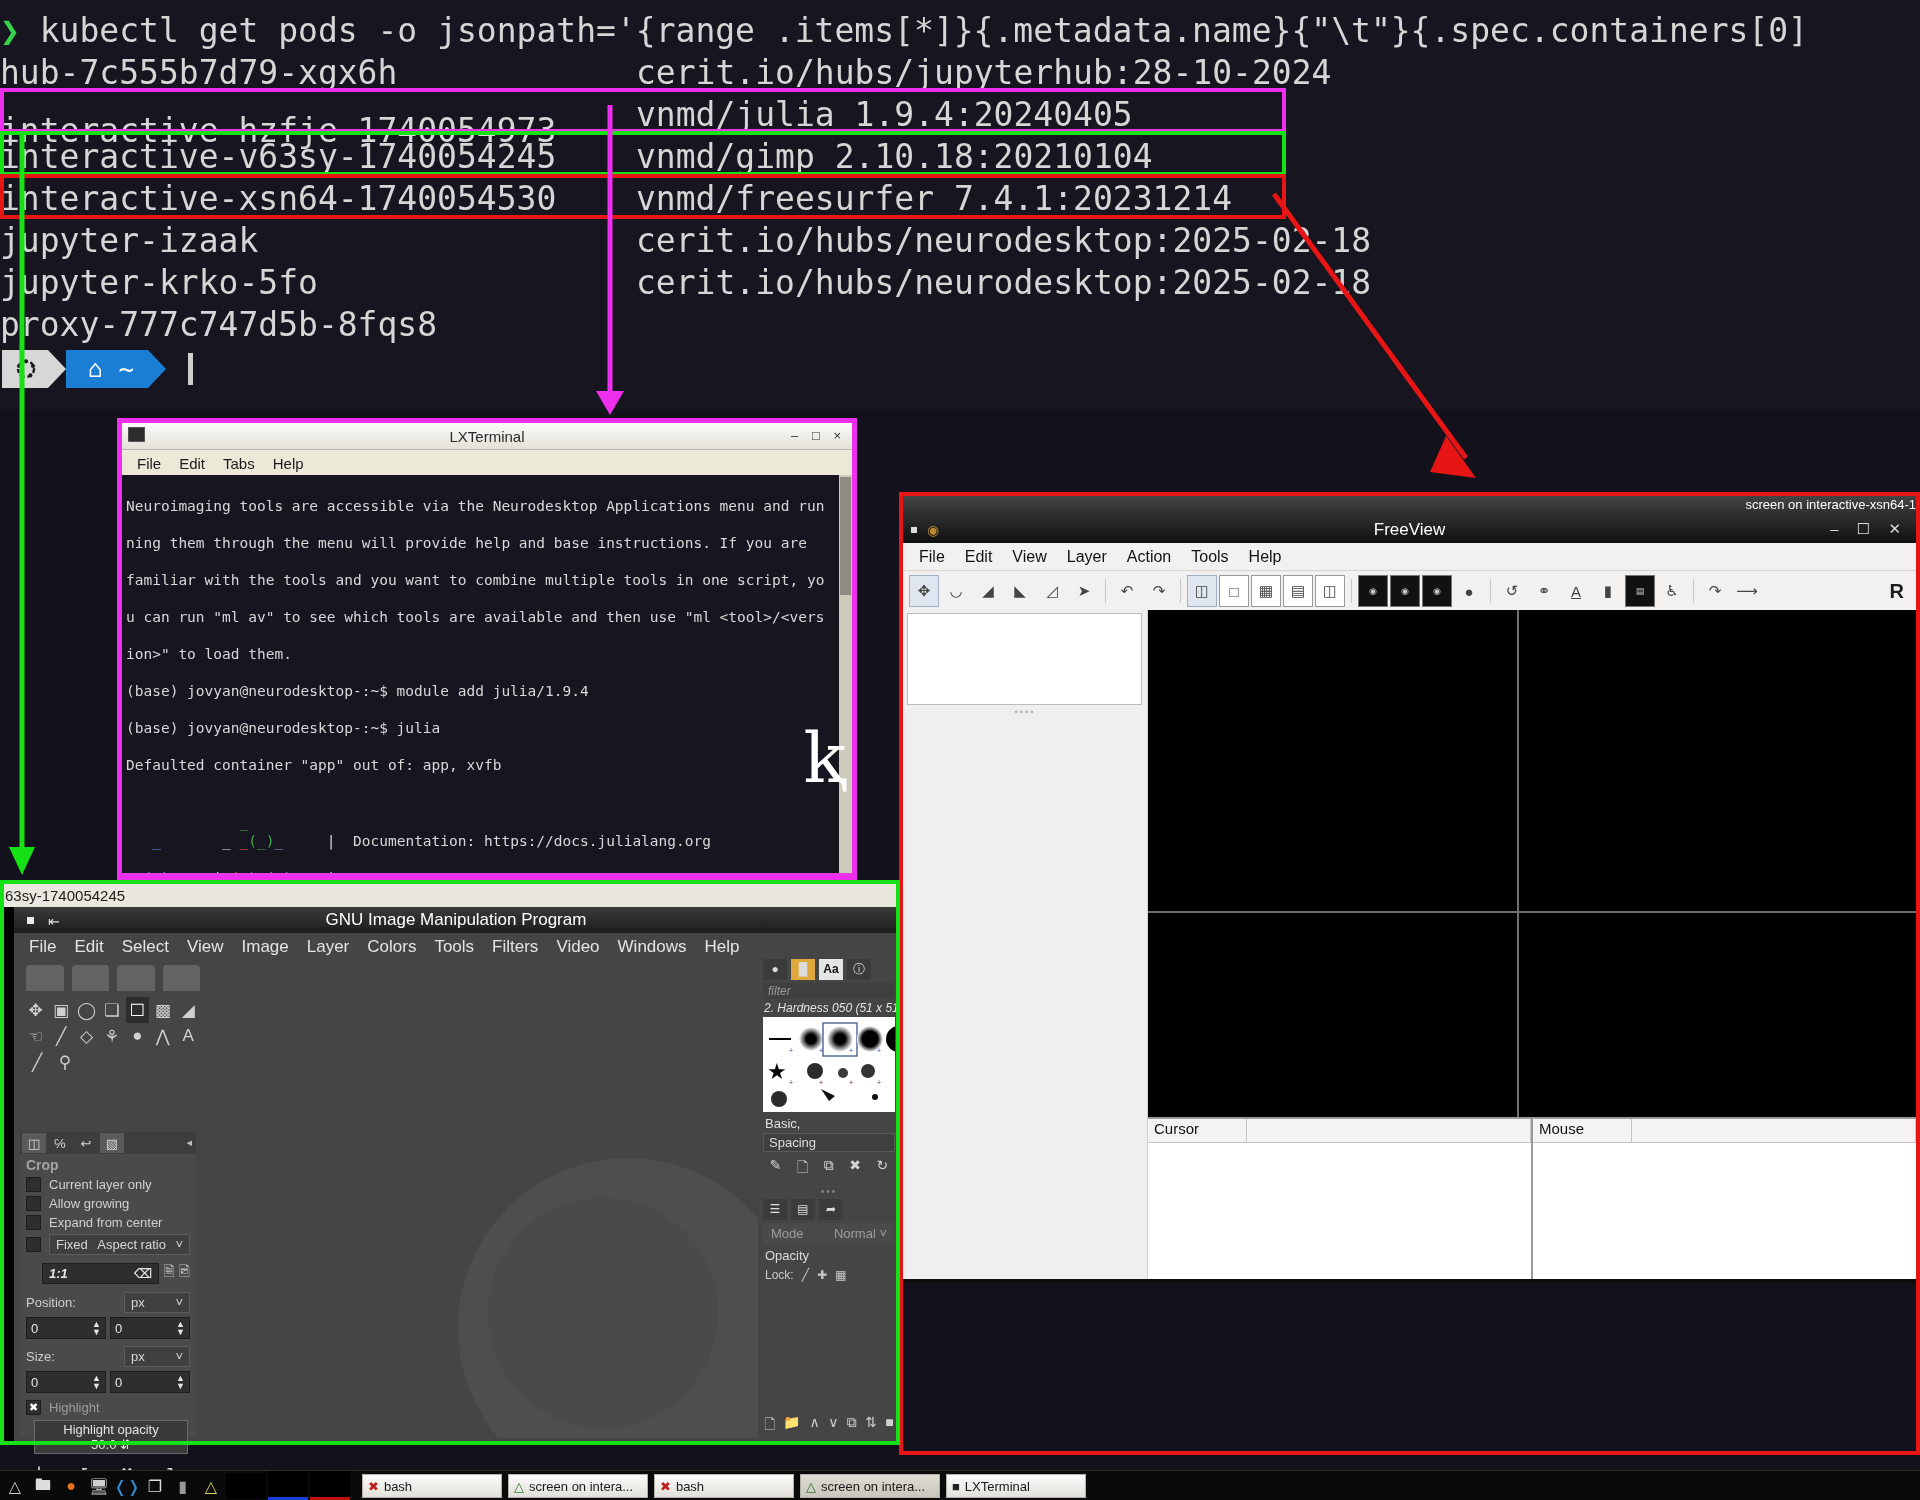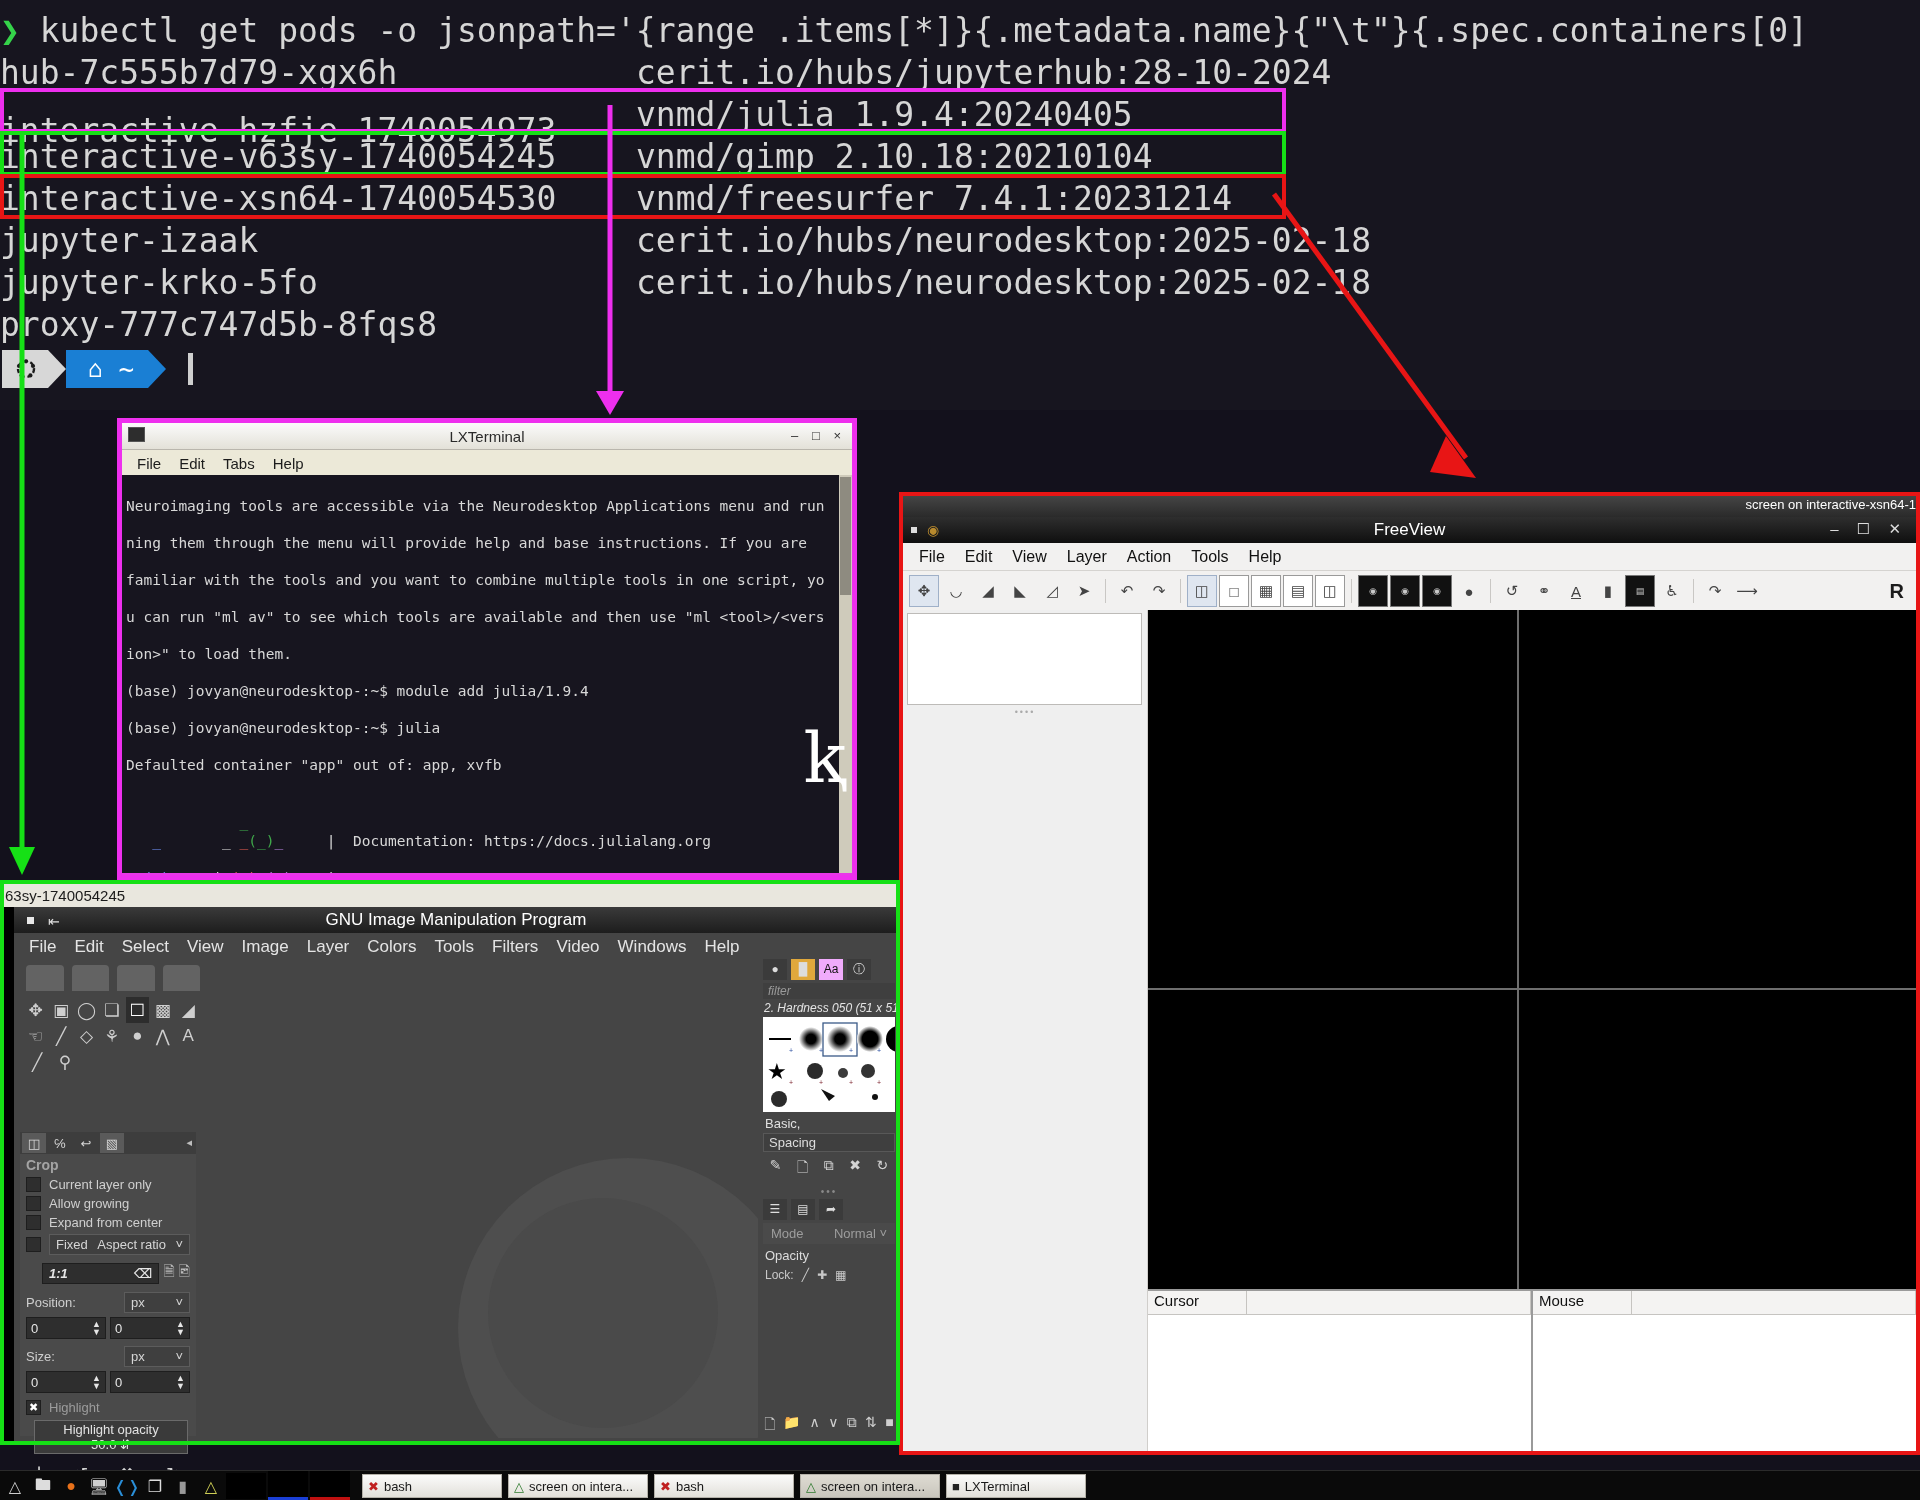--- a/index.html
+++ b/index.html
@@ -112,21 +112,21 @@
   .dk-basic{color:#e0e0e0;font-size:13px;padding:2px 5px;}
   .dk-spacing{background:#3f3f3f;color:#ddd;font-size:13px;padding:1px 5px;margin:0 3px;border:1px solid #585858;}
   .dk-iconrow{display:flex;justify-content:space-around;color:#d3d3d3;font-size:14px;padding:5px 2px;}
   .dk-grip{text-align:center;color:#8a8a8a;font-size:10px;letter-spacing:2px;}
   .dk-mode{background:#4a4a4a;color:#9d9d9d;font-size:13px;display:flex;justify-content:space-between;
            padding:3px 8px;margin:2px 3px;}
   .dk-op{color:#dcdcdc;font-size:13px;padding:2px 5px;}
   .dk-lock{color:#c8c8c8;font-size:12px;display:flex;gap:8px;align-items:center;padding:3px 5px;}
 
   
-  #fvouter{left:899px;top:492px;width:1021px;height:963px;background:#0d0d0d;}
+  #fvouter{left:899px;top:492px;width:1021px;height:791px;background:#0d0d0d;}
   #fv-parentbar{position:absolute;left:0;top:0;right:0;height:25px;
         background:linear-gradient(#4a4a4a,#2a2a2a);color:#fff;font-size:13px;
         display:flex;align-items:center;justify-content:flex-end;padding-right:4px;box-sizing:border-box;}
   #fv{position:absolute;left:4px;top:25px;right:4px;bottom:4px;background:#efefef;}
   #fv .titlebar{background:linear-gradient(#2e2e2e,#0f0f0f);height:26px;font-size:17px;}
   #fv .fv-dot{position:absolute;left:8px;top:10px;width:6px;height:6px;background:#ddd;}
   #fv .fv-icon{position:absolute;left:24px;top:5px;font-size:14px;color:#b88a2e;}
   #fv .fv-btns{position:absolute;right:8px;top:3px;color:#ddd;font-size:15px;letter-spacing:7px;}
   #fv .menubar{background:#f2f1f0;color:#111;border-bottom:1px solid #d5d3d0;padding-left:6px;height:27px;}
   #fv .menubar span{font-size:16px;padding:0 10px;}
@@ -440,21 +440,21 @@
 
   <div class="gimp-canvas">
     <div class="wilber"></div>
     <div class="wilber2"></div>
   </div>
 
   <div class="gimp-dock">
     <div class="dk-tabs">
       <span class="dt">●</span>
       <span class="dt" style="background:#e0a83c;">█</span>
-      <span class="dt" style="background:#f0abfc;color:#111;">Aa</span>
+      <span class="dt" style="background:#e5e5e5;color:#111;font-weight:bold;">Aa</span>
       <span class="dt">ⓘ</span>
     </div>
     <div class="dk-filter">filter</div>
     <div class="dk-name">2. Hardness 050 (51 x 51)</div>
     <div class="brushgrid">
       <svg width="140" height="95" viewBox="0 0 140 95">
         <defs>
           <radialGradient id="sb1">
               <stop offset="40%" stop-color="#000"></stop>
               <stop offset="100%" stop-color="#fff"></stop>

